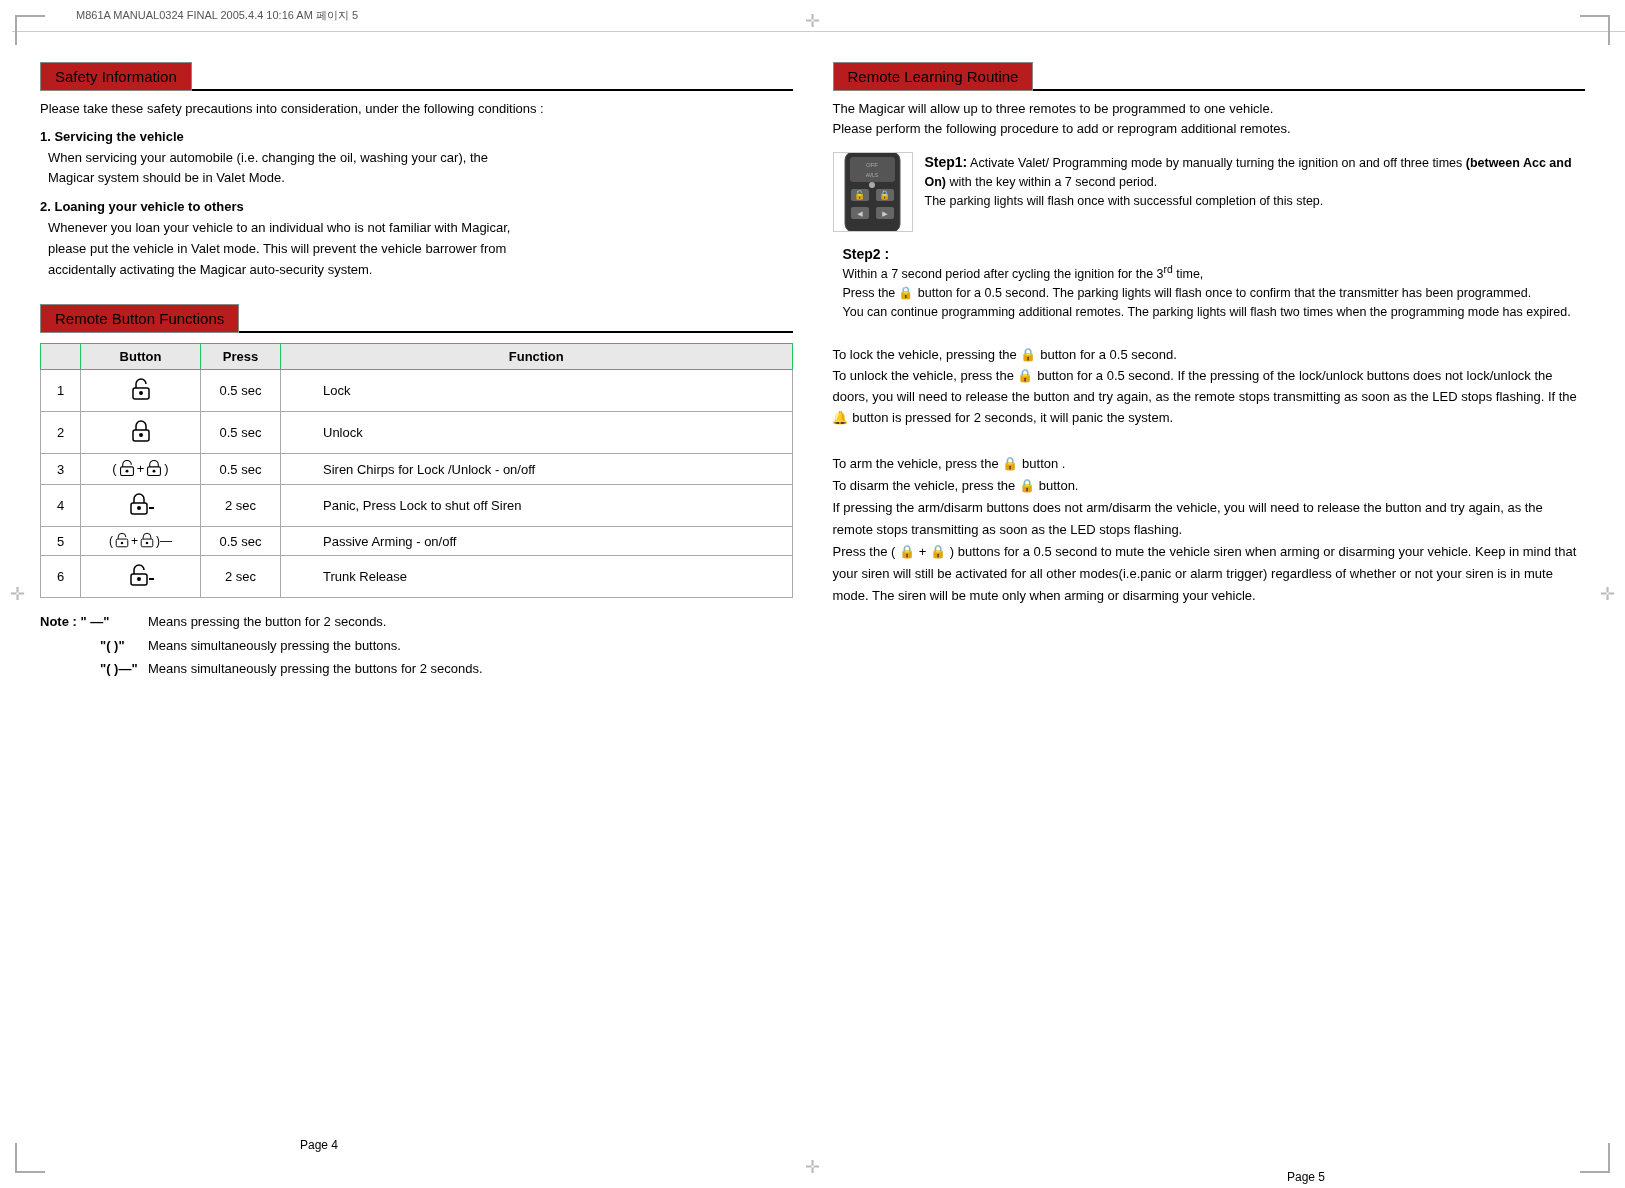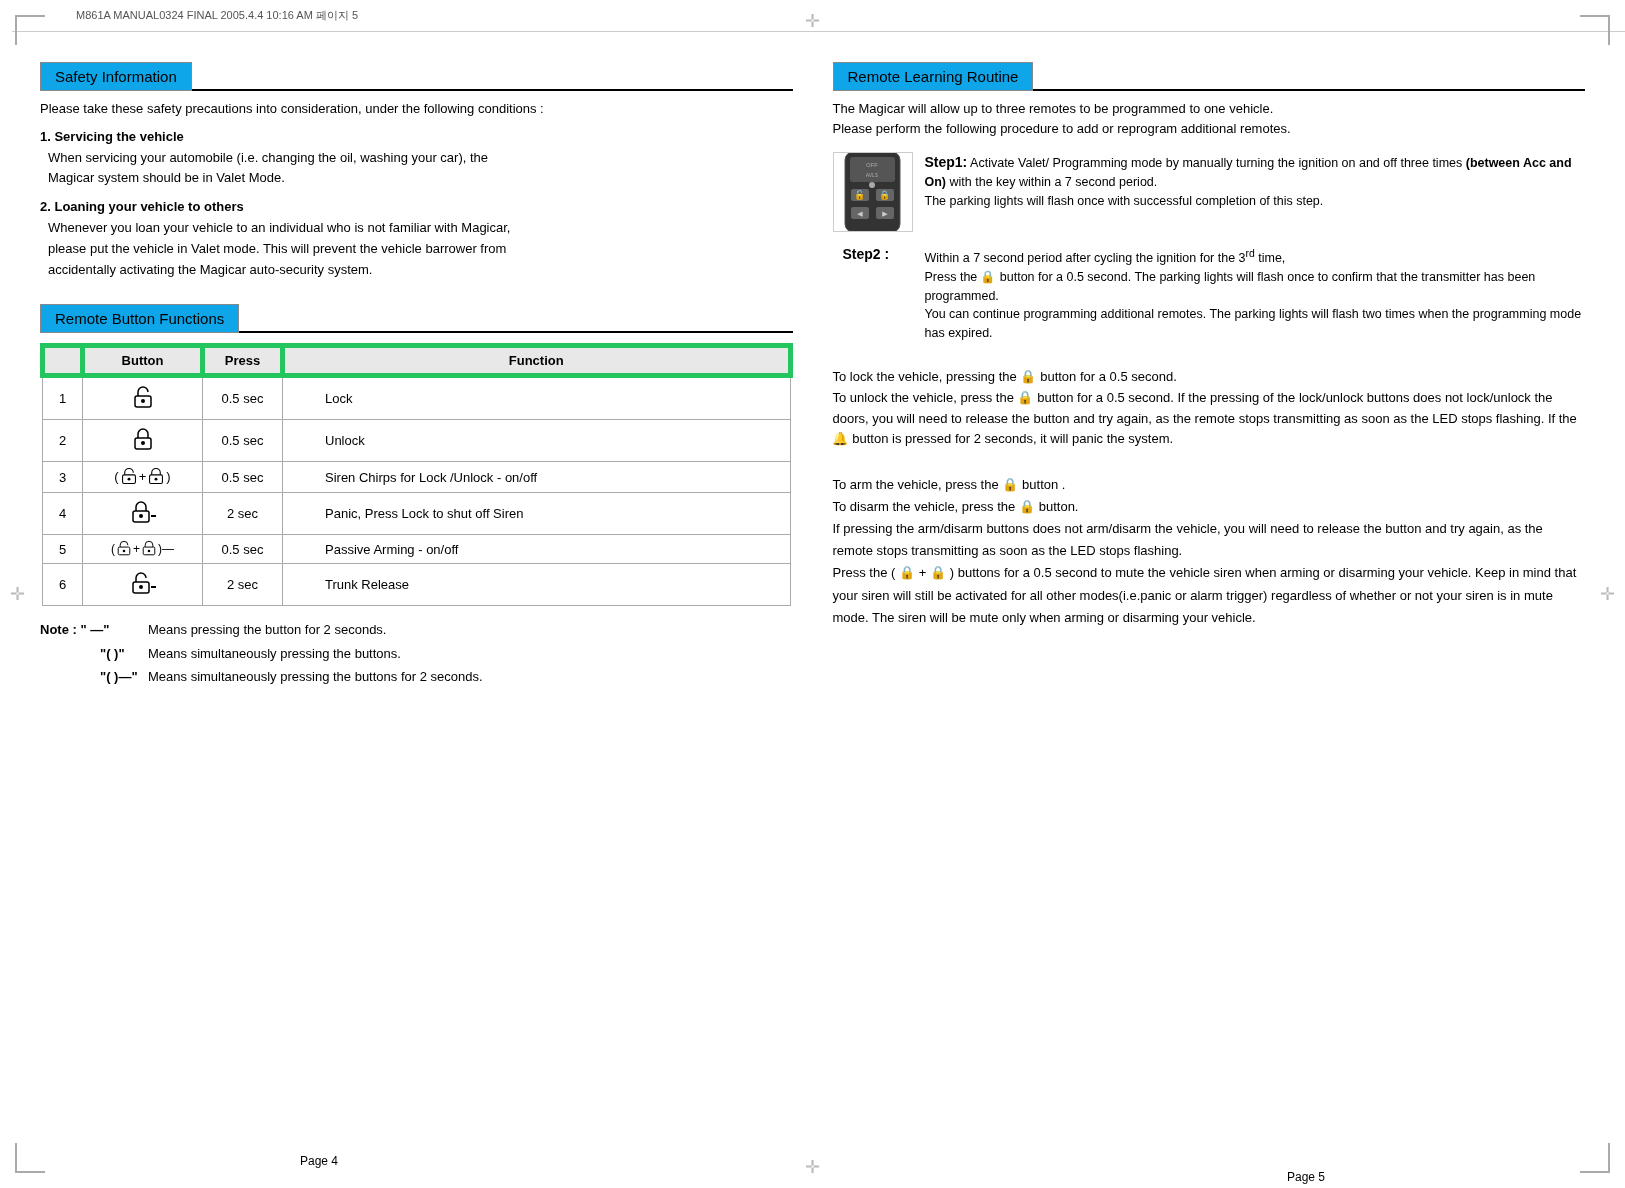--- a/index.html
+++ b/index.html
@@ -53,21 +53,21 @@
     }
     
     .rbf-table {
       width: 100%;
       border-collapse: collapse;
       margin-top: 10px;
       font-size: 13px;
     }
     .rbf-table th {
       background: #e8e8e8;
-      border: 5px solid #22c55e;
+      border: 1px solid #22c55e;
       padding: 5px 8px;
       font-weight: bold;
       text-align: center;
     }
     .rbf-table td {
       border: 1px solid #aaa;
       padding: 5px 8px;
       text-align: center;
     }
     .rbf-table td.func {
@@ -113,53 +113,53 @@
     .step-text {
       font-size: 12.5px;
       line-height: 1.5;
     }
     .step-label {
       font-weight: bold;
       font-size: 14px;
     }
     .step2-block {
       display: flex;
-      gap: 12px;
       margin-bottom: 14px;
       align-items: flex-start;
       margin-left: 10px;
+      flex-direction: column;
     }
     .step2-label {
       font-weight: bold;
       font-size: 14px;
       min-width: 70px;
     }
     .remote-svg {
       width: 75px;
       height: 90px;
     }
     .page-footer-left {
       position: absolute;
-      bottom: 20px;
+      bottom: 36px;
       left: 300px;
       font-size: 12px;
     }
     .page-footer-right {
       position: absolute;
       bottom: 4px;
       right: 300px;
       font-size: 12px;
     }
     .section-full-header {
       display: flex;
       align-items: stretch;
       margin-bottom: 8px;
     }
     .section-full-header .title-box {
-      background: #0ea5e9;
+      background: #b91c1c;
       padding: 5px 14px;
       font-size: 15px;
       border: 1px solid #888;
       white-space: nowrap;
     }
     .section-full-header .title-line {
       flex: 1;
       border-bottom: 2px solid #000;
       margin-bottom: 0;
       align-self: flex-end;

